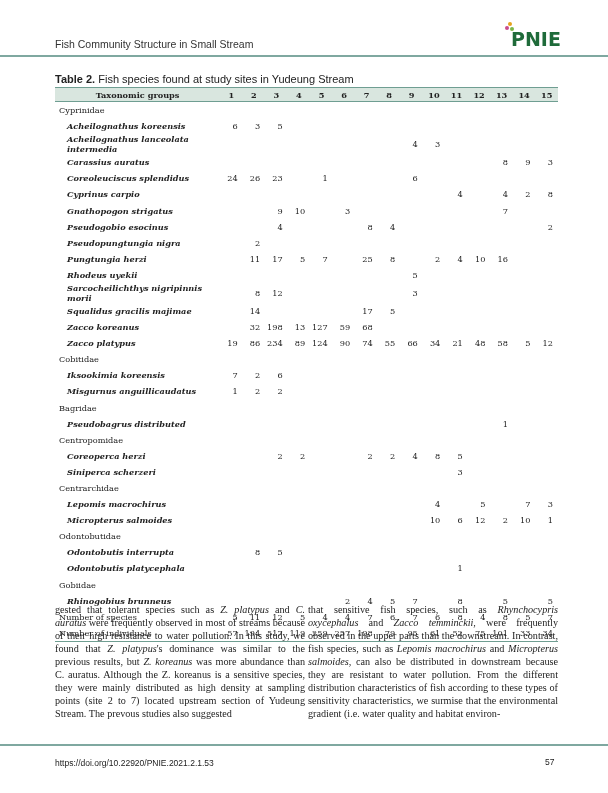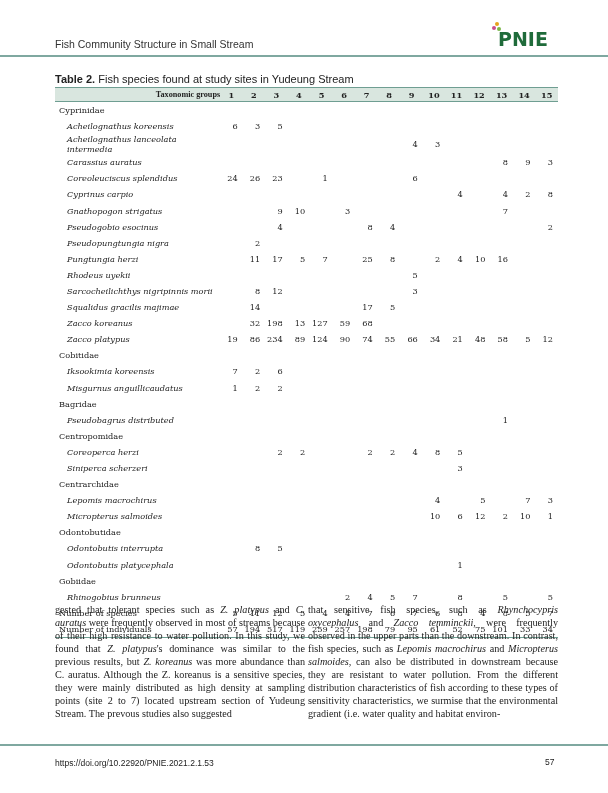--- a/index.html
+++ b/index.html
@@ -1,32 +1,32 @@
 <!DOCTYPE html>
 <html><head>
 <meta charset="utf-8">
 <style>
   html, body { margin:0; padding:0; background:#fff; }
   body { width:608px; height:793px; position:relative; overflow:hidden; font-family:"DejaVu Serif", serif; color:#222; }
   .running-head { position:absolute; left:55px; top:38px; font-family:"Liberation Sans", sans-serif; font-size:10.5px; color:#333; }
-  .logo { position:absolute; left:492px; top:22px; width:60px; height:30px; }
+  .logo { position:absolute; left:505px; top:22px; width:60px; height:30px; }
   .logo .txt { position:absolute; left:6px; top:6px; font-family:"DejaVu Sans", sans-serif; font-weight:bold; font-size:19px; color:#1f6b3a; letter-spacing:0px; }
   .logo .dots { position:absolute; left:0; top:0; width:10px; height:10px; }
   .logo .dots span { position:absolute; width:4px; height:4px; border-radius:2px; }
   .head-rule { position:absolute; left:0; right:0; top:55px; height:2px; background:#7fa8a0; }
   .caption { position:absolute; left:55px; top:73px; font-family:"Liberation Sans", sans-serif; font-size:11px; color:#222; }
   .caption b { font-weight:bold; }
   table { position:absolute; left:55px; top:87px; width:503px; border-collapse:collapse; font-size:8.2px; }
   thead tr { background:#d9e6df; border-top:1.5px solid #6f9e92; border-bottom:1.5px solid #6f9e92; }
   thead th { font-weight:bold; height:13px; padding:0; text-align:center; }
-  th.name { text-align:right; width:165px;font-family:Liberation Serif, serif; }
+  th.name { text-align:center; width:165px; }
   td { height:16.1px; padding:0; text-align:right; padding-right:5px; }
   td.name { text-align:left; padding-left:4px; }
   tr.fam td.name { padding-left:4px; }
-  tr.sp td.name { padding-left:12px; font-style:italic; }
+  tr.sp td.name { padding-left:12px; font-style:italic;font-weight:bold; }
   tbody tr:last-child { border-bottom:1.5px solid #6f9e92; }
   .num-col { width:22.5px; }
   .body-text { position:absolute; top:603px; width:250px; font-family:"Liberation Serif", serif; font-size:10.2px; line-height:13px; text-align:justify; color:#222; }
   .col-left { left:55px; }
   .col-right { left:308px; }
   .foot-rule { position:absolute; left:0; right:0; top:744px; height:2px; background:#7fa8a0; }
   .doi { position:absolute; left:55px; top:758px; font-family:"Liberation Sans", sans-serif; font-size:8.5px; color:#222; }
   .page-num { position:absolute; left:545px; top:757px; font-family:"Liberation Sans", sans-serif; font-size:8.5px; color:#222; }
 </style>
 </head>

